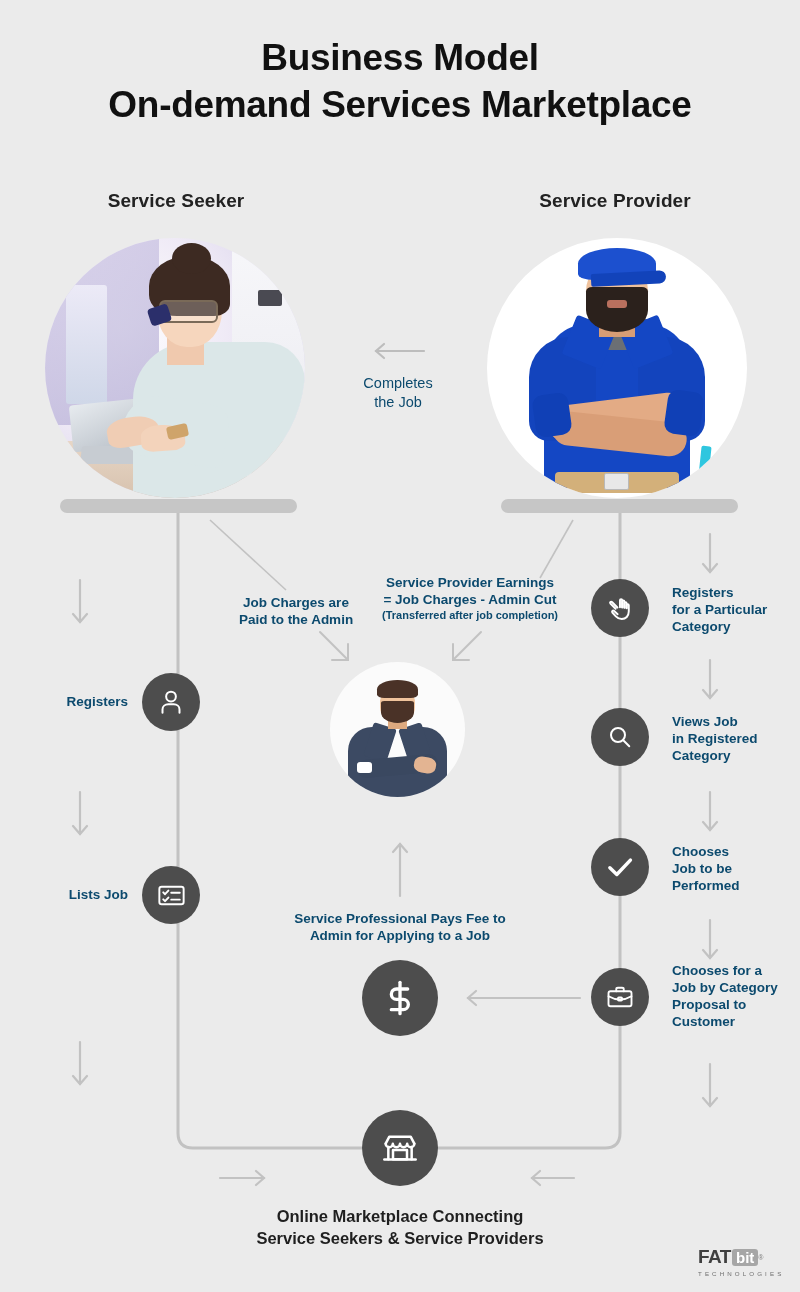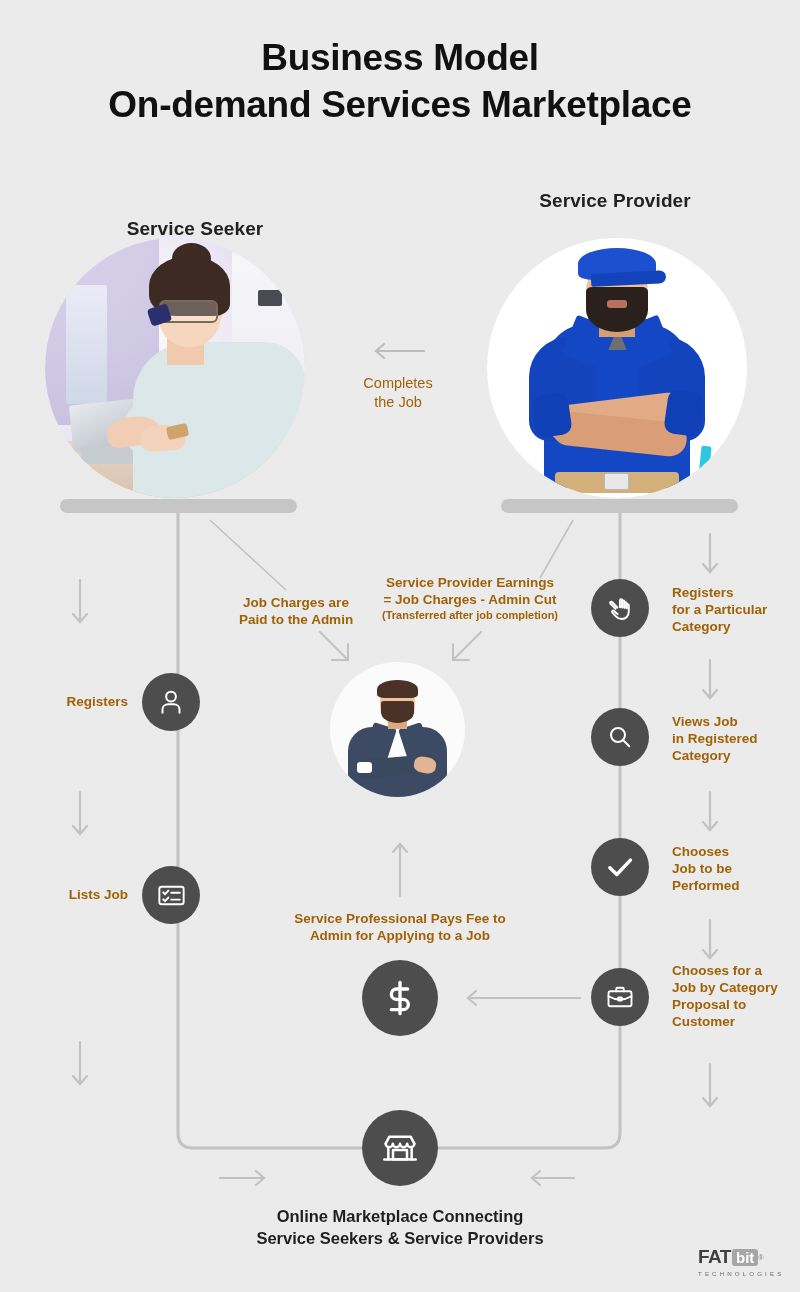--- a/index.html
+++ b/index.html
@@ -20,21 +20,21 @@
     font-weight:bold;font-size:37px;line-height:47px;
     letter-spacing:-0.3px;color:#111;
   }
   #title .l2{display:block;}
 
   
   .col-head{
     font-size:19px;font-weight:bold;color:#222;text-align:center;
     top:190px;width:300px;letter-spacing:0.1px;
   }
-  #head-seeker{left:45px;margin-top:28px;}
+  #head-seeker{left:26px;}
   #head-provider{left:465px;}
 
   
   .photo{
     border-radius:50%;overflow:hidden;
     width:260px;height:260px;top:238px;
   }
   #photo-seeker{left:45px;}
   #photo-provider{left:487px;}
   .shadowbar{
@@ -155,21 +155,21 @@
 
   
   .circle{
     border-radius:50%;background:#4d4d4d;
     display:flex;align-items:center;justify-content:center;
   }
   .c58{width:58px;height:58px;}
   .c76{width:76px;height:76px;}
 
   
-  .lbl{font-size:13.5px;line-height:17px;color:#a16207;}
+  .lbl{font-size:13.5px;line-height:17px;color:#0c4a6e;}
   .lbl-r{text-align:left;}
   .lbl-l{text-align:right;}
   .lbl-c{text-align:center;}
   .lbl-b{font-weight:bold;}
 
   #center-cap{
     left:200px;top:1205px;width:400px;text-align:center;
     font-size:16.5px;font-weight:bold;line-height:22px;color:#1f1f1f;
   }
 

